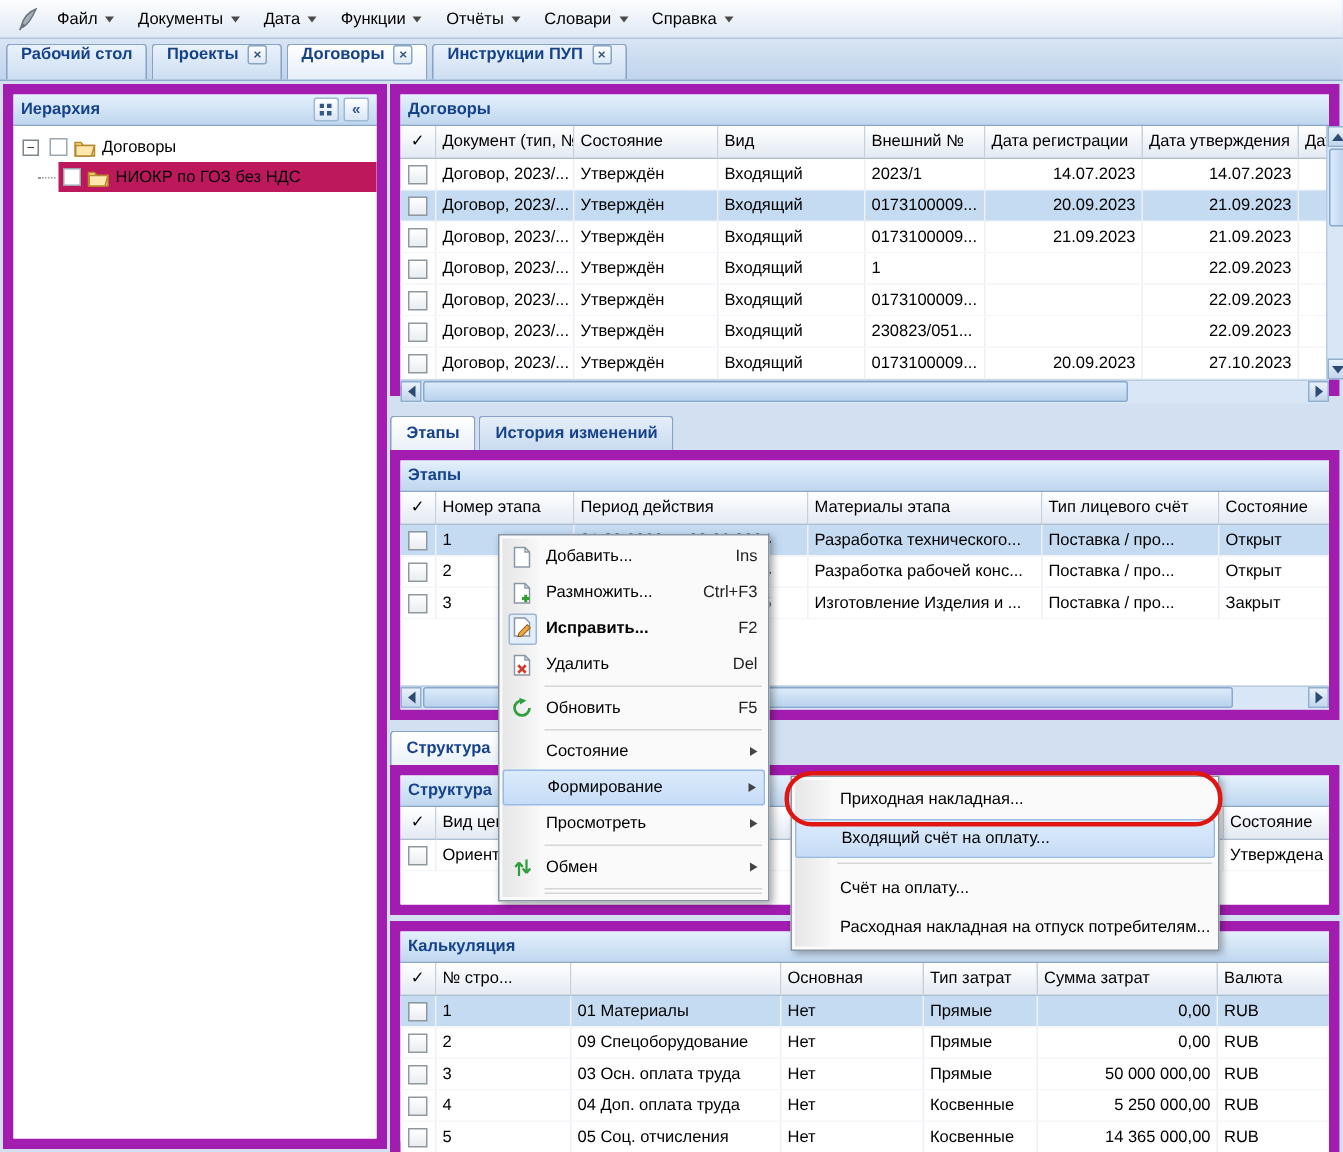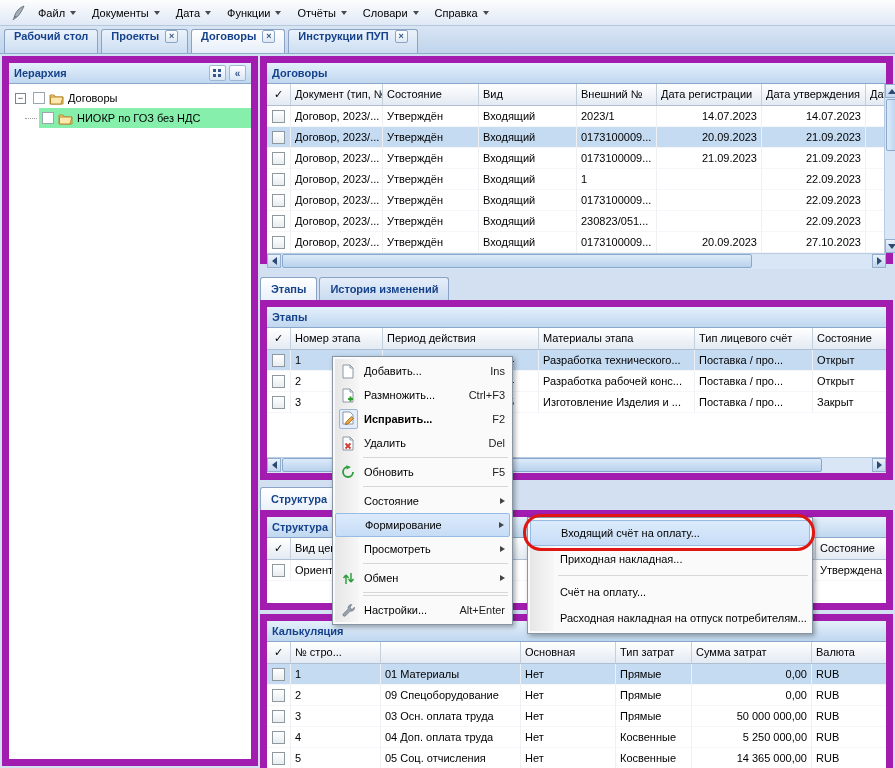--- a/index.html
+++ b/index.html
@@ -67,21 +67,21 @@
   .arr-d{width:0;height:0;border-left:4px solid transparent;border-right:4px solid transparent;border-top:5px solid #2c4a72}
 
   
   #sidebar{left:2px;top:56px;width:256px;height:710px}
   .hdr-btn{width:17px;height:16px;border:1px solid #9fb8d4;border-radius:2px;margin-left:3px;
     background:linear-gradient(#fff,#d9e6f4);display:flex;align-items:center;justify-content:center;
     font-size:10px;color:#34578a;font-weight:bold}
   .tree{padding:4px 0;background:#fff;flex:1}
   .tree-row{height:20px;display:flex;align-items:center;padding-left:6px;white-space:nowrap}
   .tree-sel{display:flex;align-items:center;gap:4px;flex:1;height:20px;padding:0 3px}
-  .tree-sel.selected{background:#86efac}
+  .tree-sel.selected{background:#be185d}
   .toggle{width:11px;height:11px;flex:none;border:1px solid #7c868c;background:#fff;
     display:flex;align-items:center;justify-content:center;font-size:9px;line-height:9px;color:#333;margin-right:4px}
   .node-box{width:12px;height:12px;flex:none;border:1px solid #9aa6b0;background:#fff}
   .tree-line{width:12px;flex:none;border-top:1px dotted #9a9a9a;margin:0 2px 0 10px}
 
   
   .tabstrip{position:absolute;display:flex;align-items:flex-end;gap:2px}
   .dtab{height:23px;display:flex;align-items:center;padding:0 10px;border:1px solid #8aa3c4;border-bottom:none;
     border-radius:3px 3px 0 0;background:linear-gradient(#e6eefa,#c9dbf0);color:#15428b;font-weight:bold}
   .dtab.active{background:linear-gradient(#ffffff,#eaf1fa)}
@@ -583,37 +583,28 @@
         <svg width="13" height="13">
           <path d="M4 12 V3 M4 3 l-2.5 3 M4 3 l2.5 3" fill="none" stroke="#2f9e3f" stroke-width="1.5"></path>
           <path d="M9 1 v9 M9 10 l-2.5-3 M9 10 l2.5-3" fill="none" stroke="#2f9e3f" stroke-width="1.5"></path>
         </svg>
       </span>
     <span class="cm-label">Обмен</span>
     <span class="cm-arrow"></span>
   </div>
   <div class="cm-sep"></div>
   <div class="cm-sep"></div>
-  <div class="cm-item">
-    <span class="cm-ico">
-        <svg width="14" height="14" viewBox="0 0 14 14">
-          <path d="M10.8 1.6 a3.3 3.3 0 0 0-3.6 4.3 L2.2 10.9 a1.5 1.5 0 0 0 2.1 2.1 L9.2 8 A3.3 3.3 0 0 0 13.4 4.2 l-2.1 2.1 -1.7-.5 -.5-1.7 Z" fill="#98a3ae" stroke="#5c6670" stroke-width="0.6"></path>
-        </svg>
-      </span>
-    <span class="cm-label">Настройки...</span>
-    <span class="cm-sc">Alt+Enter</span>
-  </div>
 </div>
 
 <div id="submenu">
+  <div class="sm-item">
+    <span>Приходная накладная...</span>
+  </div>
   <div class="sm-item hl">
     <span>Входящий счёт на оплату...</span>
-  </div>
-  <div class="sm-item">
-    <span>Приходная накладная...</span>
   </div>
   <div class="sm-sep"></div>
   <div class="sm-item">
     <span>Счёт на оплату...</span>
   </div>
   <div class="sm-item">
     <span>Расходная накладная на отпуск потребителям...</span>
   </div>
 </div>
 

